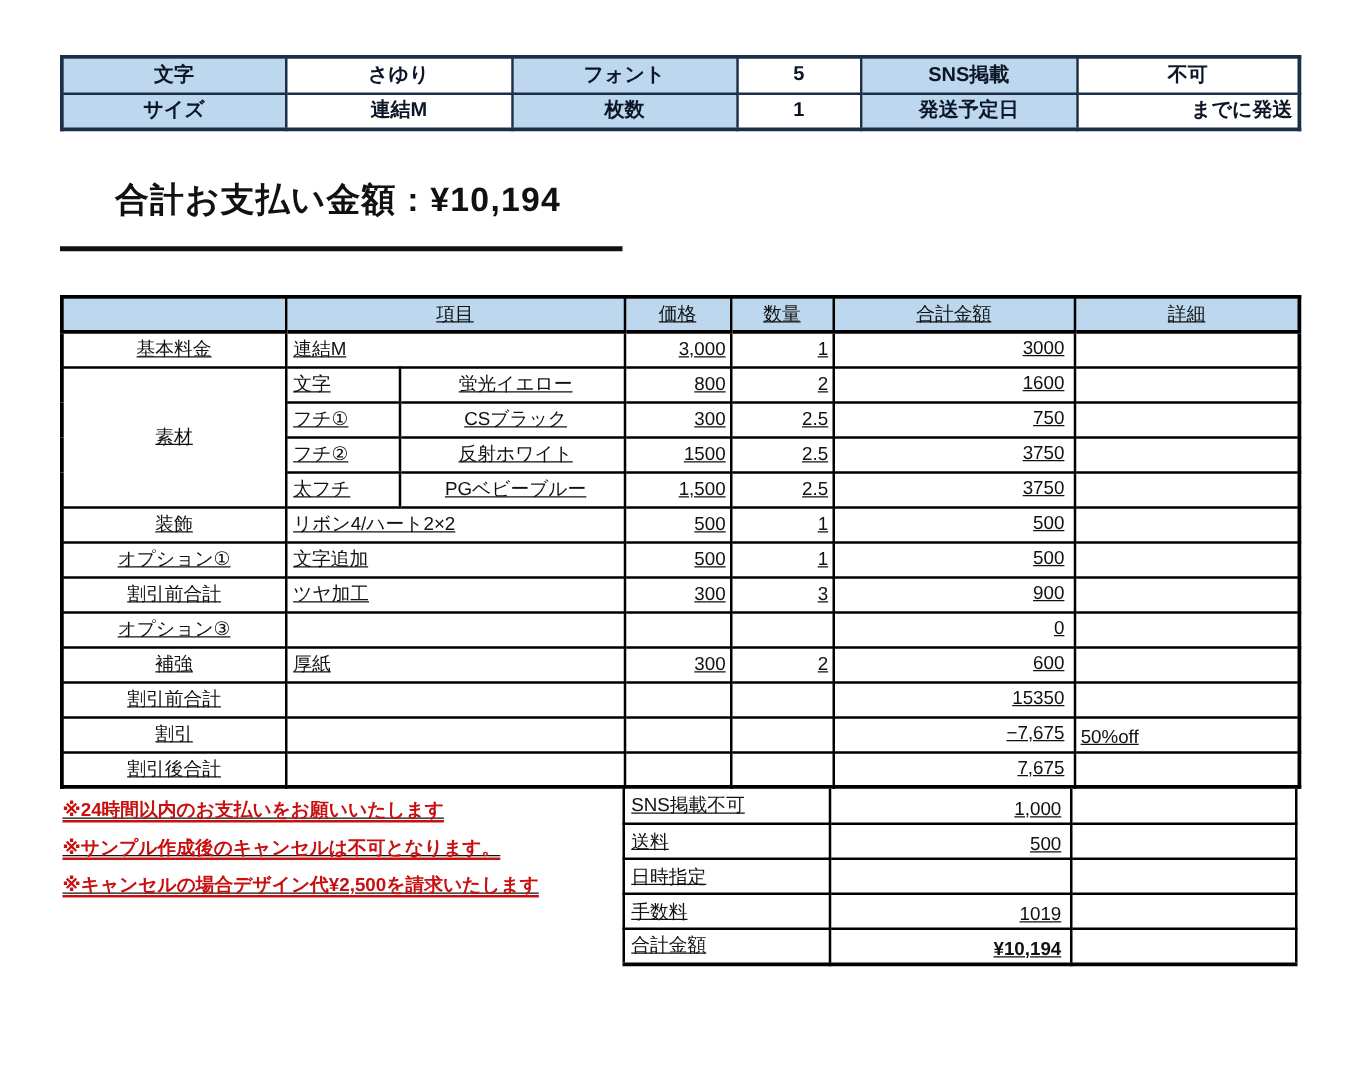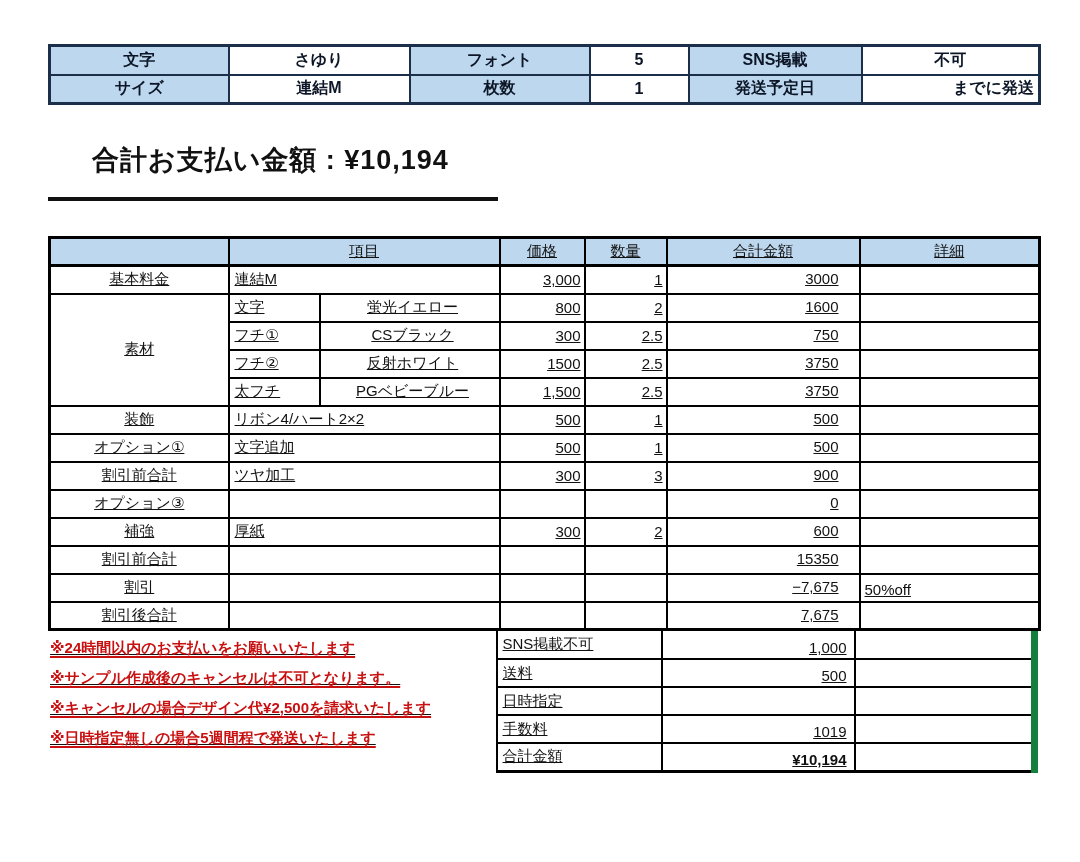--- a/index.html
+++ b/index.html
@@ -47,34 +47,34 @@
     vertical-align:middle; overflow:hidden; white-space:nowrap; color:#111;
   }
   table.main-table thead th {
     background:#bdd7ee; text-align:center; border-bottom:3px solid #000;
   }
   td.cat  { text-align:center; }
   td.item { text-align:left; padding-left:5px; }
   td.sub  { text-align:left; padding-left:5px; border-right:1px dotted #777 !important; }
   td.sub2 { text-align:center; padding-left:6px; }
   td.num  { text-align:right; padding-right:3px; }
-  td.total{ text-align:right; padding-right:20px; vertical-align:bottom; padding-bottom:2px; }
+  td.total{ text-align:right; padding-right:7px; vertical-align:bottom; padding-bottom:2px; }
   td.detail{ text-align:left; padding-left:4px; vertical-align:top; padding-top:3px; font-size:14px; }
 
   
   .bottom-region { display:flex; width:990px; }
   .notes { width:452px; padding:8px 0 0 2px; }
   .notes p {
     margin:0 0 11px 0; font-size:15px; font-weight:bold; color:#c81010;
     text-decoration:underline; text-decoration-thickness:1.5px; text-underline-offset:3px;
     white-space:nowrap;
   }
   table.bottom-table {
     border-collapse:collapse; table-layout:fixed; width:538px;
-    border-left:2px solid #000; border-right:7px solid #15803d; border-bottom:3px solid #000;
+    border-left:2px solid #000; border-right:2px solid #15803d; border-bottom:3px solid #000;
   }
   table.bottom-table td {
     border:2px solid #000; border-top:0; height:28px; font-size:15px;
     vertical-align:middle; overflow:hidden; white-space:nowrap; color:#111;
   }
   table.bottom-table td.label { text-align:left; padding-left:5px; }
   table.bottom-table td.value { text-align:right; padding-right:7px; vertical-align:bottom; padding-bottom:2px; }
   table.bottom-table tr.grand td.value { font-weight:bold; }
 </style>
 </head>
@@ -241,21 +241,20 @@
         <td class="detail"></td>
       </tr>
     </tbody>
   </table>
 
   <div class="bottom-region">
     <div class="notes">
       <p>※24時間以内のお支払いをお願いいたします</p>
       <p>※サンプル作成後のキャンセルは不可となります。</p>
       <p>※キャンセルの場合デザイン代¥2,500を請求いたします</p>
-      <p>※日時指定無しの場合5週間程で発送いたします</p>
     </div>
 
     <table class="bottom-table">
       <colgroup>
           <col style="width:165px">
           <col style="width:193px">
           <col style="width:180px">
         </colgroup>
       <tbody>
           <tr>

